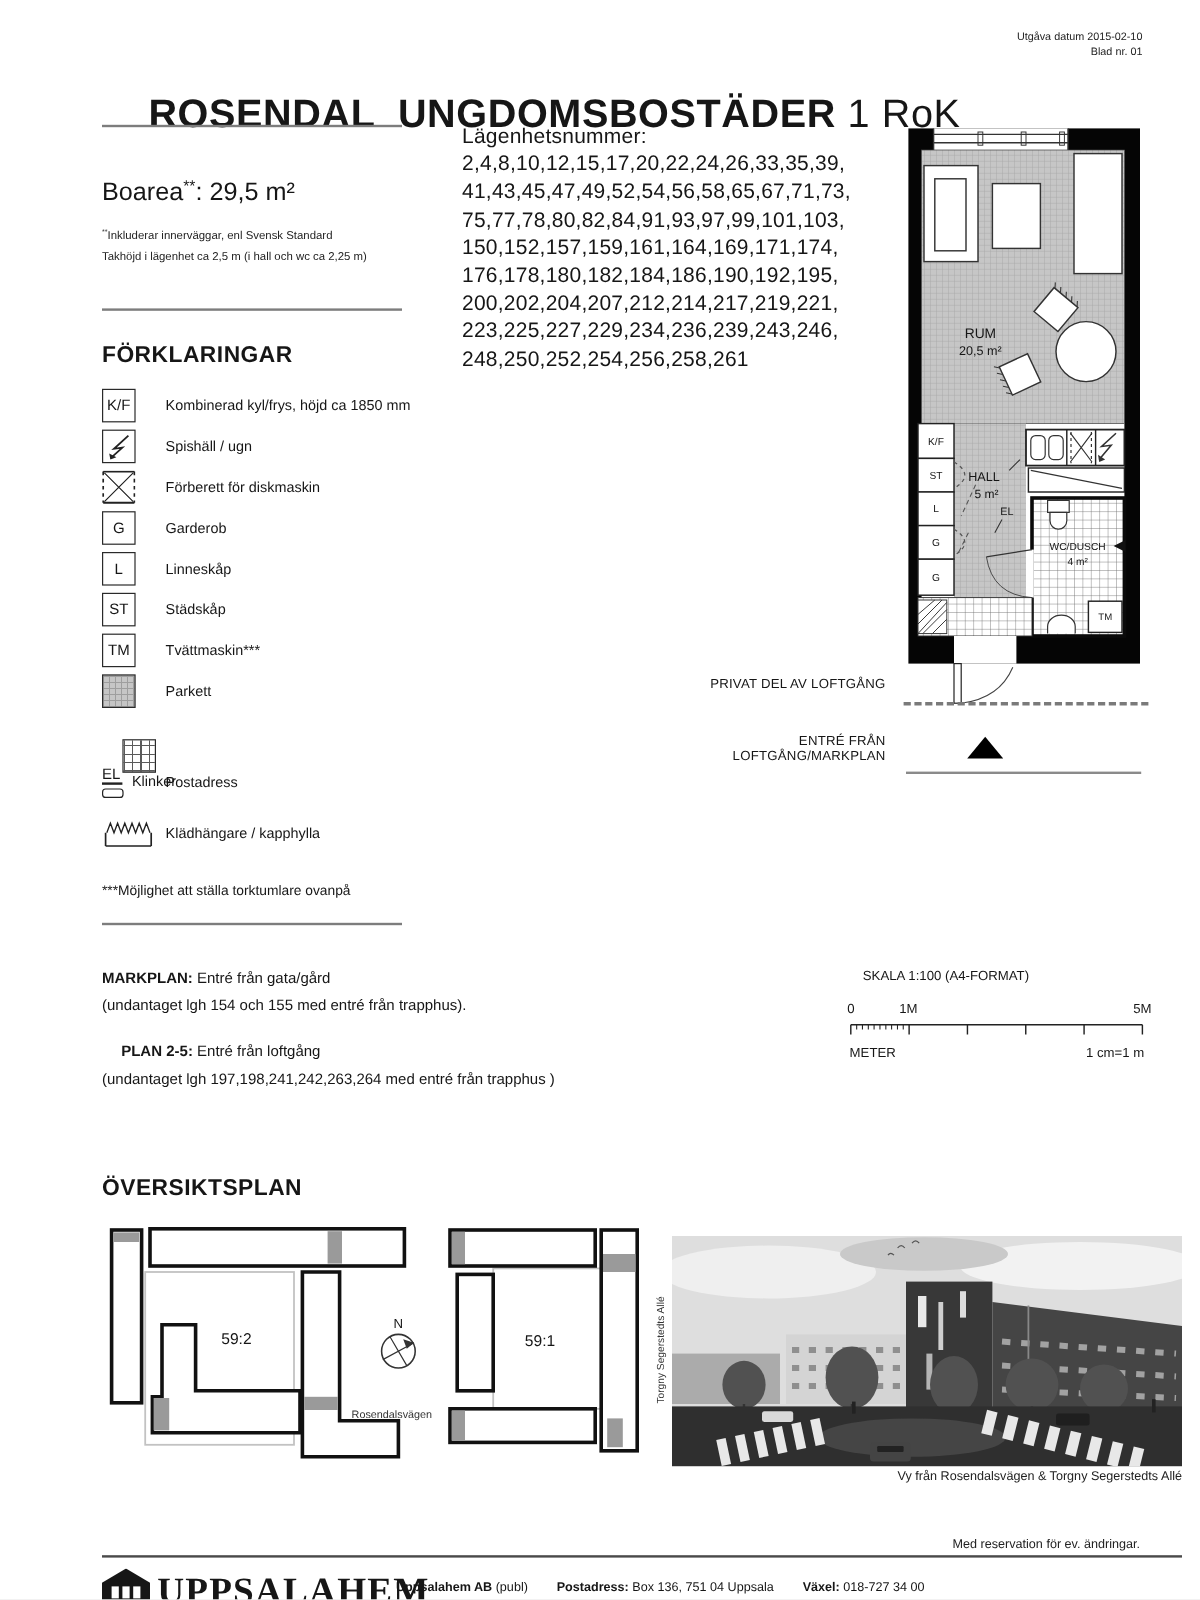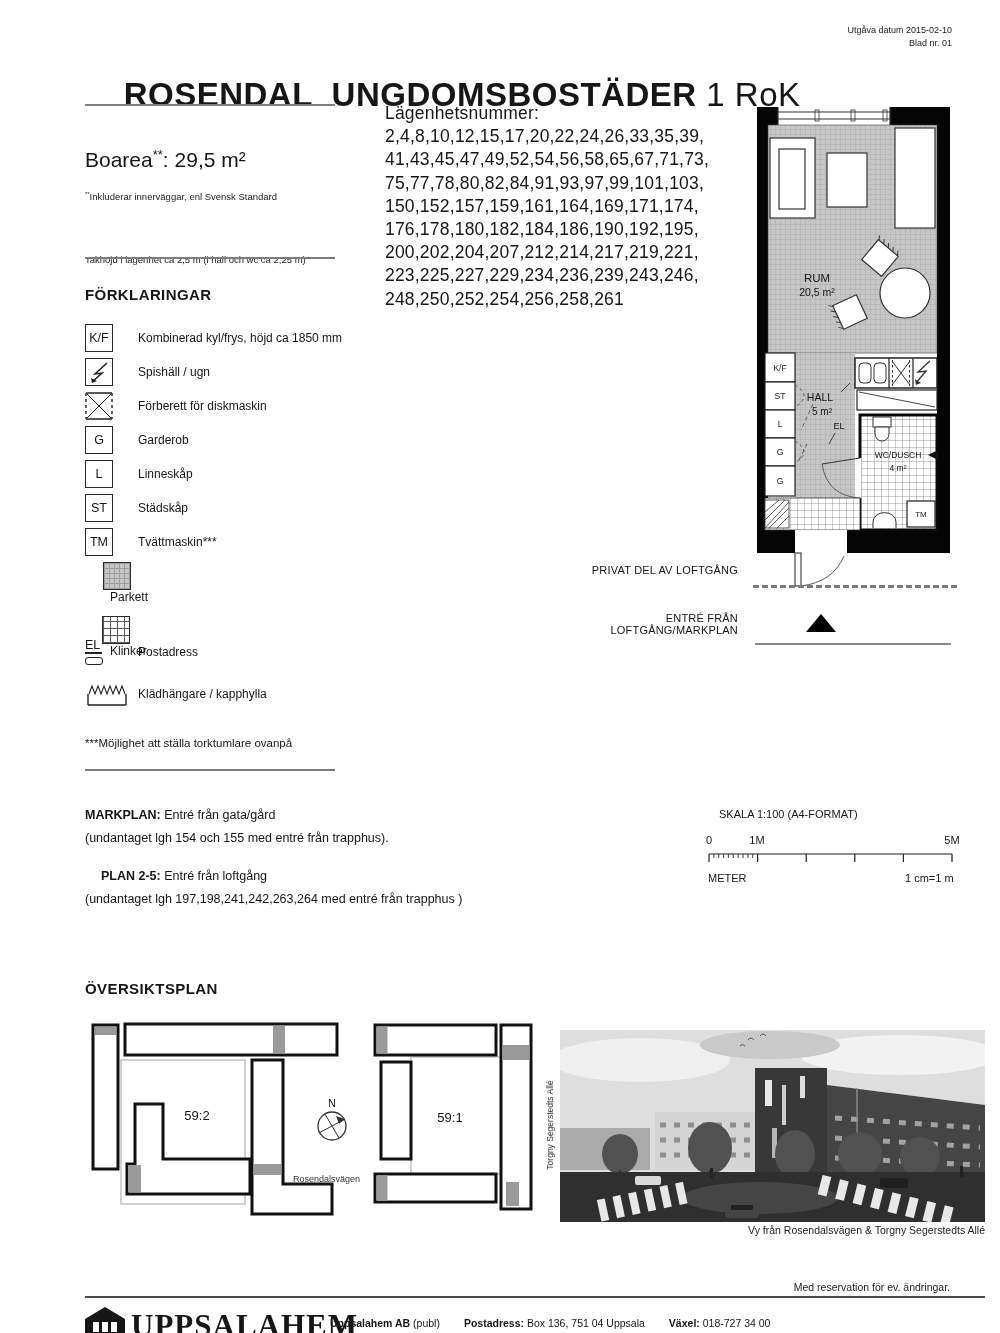--- a/index.html
+++ b/index.html
@@ -6,21 +6,21 @@
   .page{position:relative;width:1000px;height:1333px;background:#fff;overflow:hidden;
         font-family:"Liberation Sans",sans-serif;color:#161616;}
   .abs{position:absolute;}
   .rule{position:absolute;height:2px;background:#7d7d7d;}
   .meta{right:48px;top:24px;text-align:right;font-size:9px;line-height:13px;color:#222;}
   .title{left:85px;top:38px;font-size:33px;letter-spacing:.5px;white-space:pre;}
   .title b{font-weight:bold;}
   .boarea{left:85px;top:147px;font-size:21px;}
   sup{font-size:62%;vertical-align:super;}
   .fn{left:85px;font-size:9.5px;color:#222;}
-  .sec-title{left:85px;font-size:15px;font-weight:bold;letter-spacing:.4px;text-align:center;}
+  .sec-title{left:85px;font-size:19px;font-weight:bold;letter-spacing:.4px;text-align:center;}
   .lrow{position:absolute;left:85px;display:flex;align-items:center;}
   .sym{width:28px;height:28px;border:1.6px solid #2a2a2a;box-sizing:border-box;
        display:flex;align-items:center;justify-content:center;font-size:12.5px;flex:0 0 auto;}
   .sym.noborder{border:none;}
   .llabel{margin-left:25px;font-size:12px;white-space:nowrap;}
   .sw-parkett{background-color:#c6c6c6;
     background-image:repeating-linear-gradient(0deg,#9e9e9e 0 1px,transparent 1px 5px),
                      repeating-linear-gradient(90deg,#9e9e9e 0 1px,transparent 1px 5px);}
   .sw-klinker{background-color:#fff;
     background-image:repeating-linear-gradient(0deg,#5a5a5a 0 1px,transparent 1px 7px),
@@ -62,21 +62,21 @@
   </div>
 
   <div class="rule" style="left:85px;top:104px;width:250px;"></div>
 
   <div class="abs boarea">
     <span>Boarea</span><sup>**</sup><span>: 29,5 m²</span>
   </div>
   <div class="abs fn" style="top:191px;">
     <sup>**</sup><span>Inkluderar innerväggar, enl Svensk Standard</span>
   </div>
-  <div class="abs fn" style="top:209px;margin-top:45px;">Takhöjd i lägenhet ca 2,5 m (i hall och wc ca 2,25 m)</div>
+  <div class="abs fn" style="top:209px;">Takhöjd i lägenhet ca 2,5 m (i hall och wc ca 2,25 m)</div>
 
   <div class="rule" style="left:85px;top:257px;width:250px;"></div>
 
   <div class="abs sec-title" style="top:286px;">FÖRKLARINGAR</div>
 
   <div class="lrow" style="top:324px;">
     <div class="sym">K/F</div>
     <div class="llabel">Kombinerad kyl/frys, höjd ca 1850 mm</div>
   </div>
   <div class="lrow" style="top:358px;">
@@ -107,21 +107,21 @@
     <div class="llabel">Linneskåp</div>
   </div>
   <div class="lrow" style="top:494px;">
     <div class="sym">ST</div>
     <div class="llabel">Städskåp</div>
   </div>
   <div class="lrow" style="top:528px;">
     <div class="sym">TM</div>
     <div class="llabel">Tvättmaskin***</div>
   </div>
-  <div class="lrow" style="top:562px;flex-direction:column;">
+  <div class="lrow" style="top:562px;">
     <div class="sym sw-parkett"></div>
     <div class="llabel">Parkett</div>
   </div>
   <div class="lrow" style="top:616px;flex-direction:column;">
     <div class="sym sw-klinker"></div>
     <div class="llabel">Klinker</div>
   </div>
   <div class="lrow" style="top:638px;">
     <div class="el-sym">
       <div class="el-txt">EL</div>

